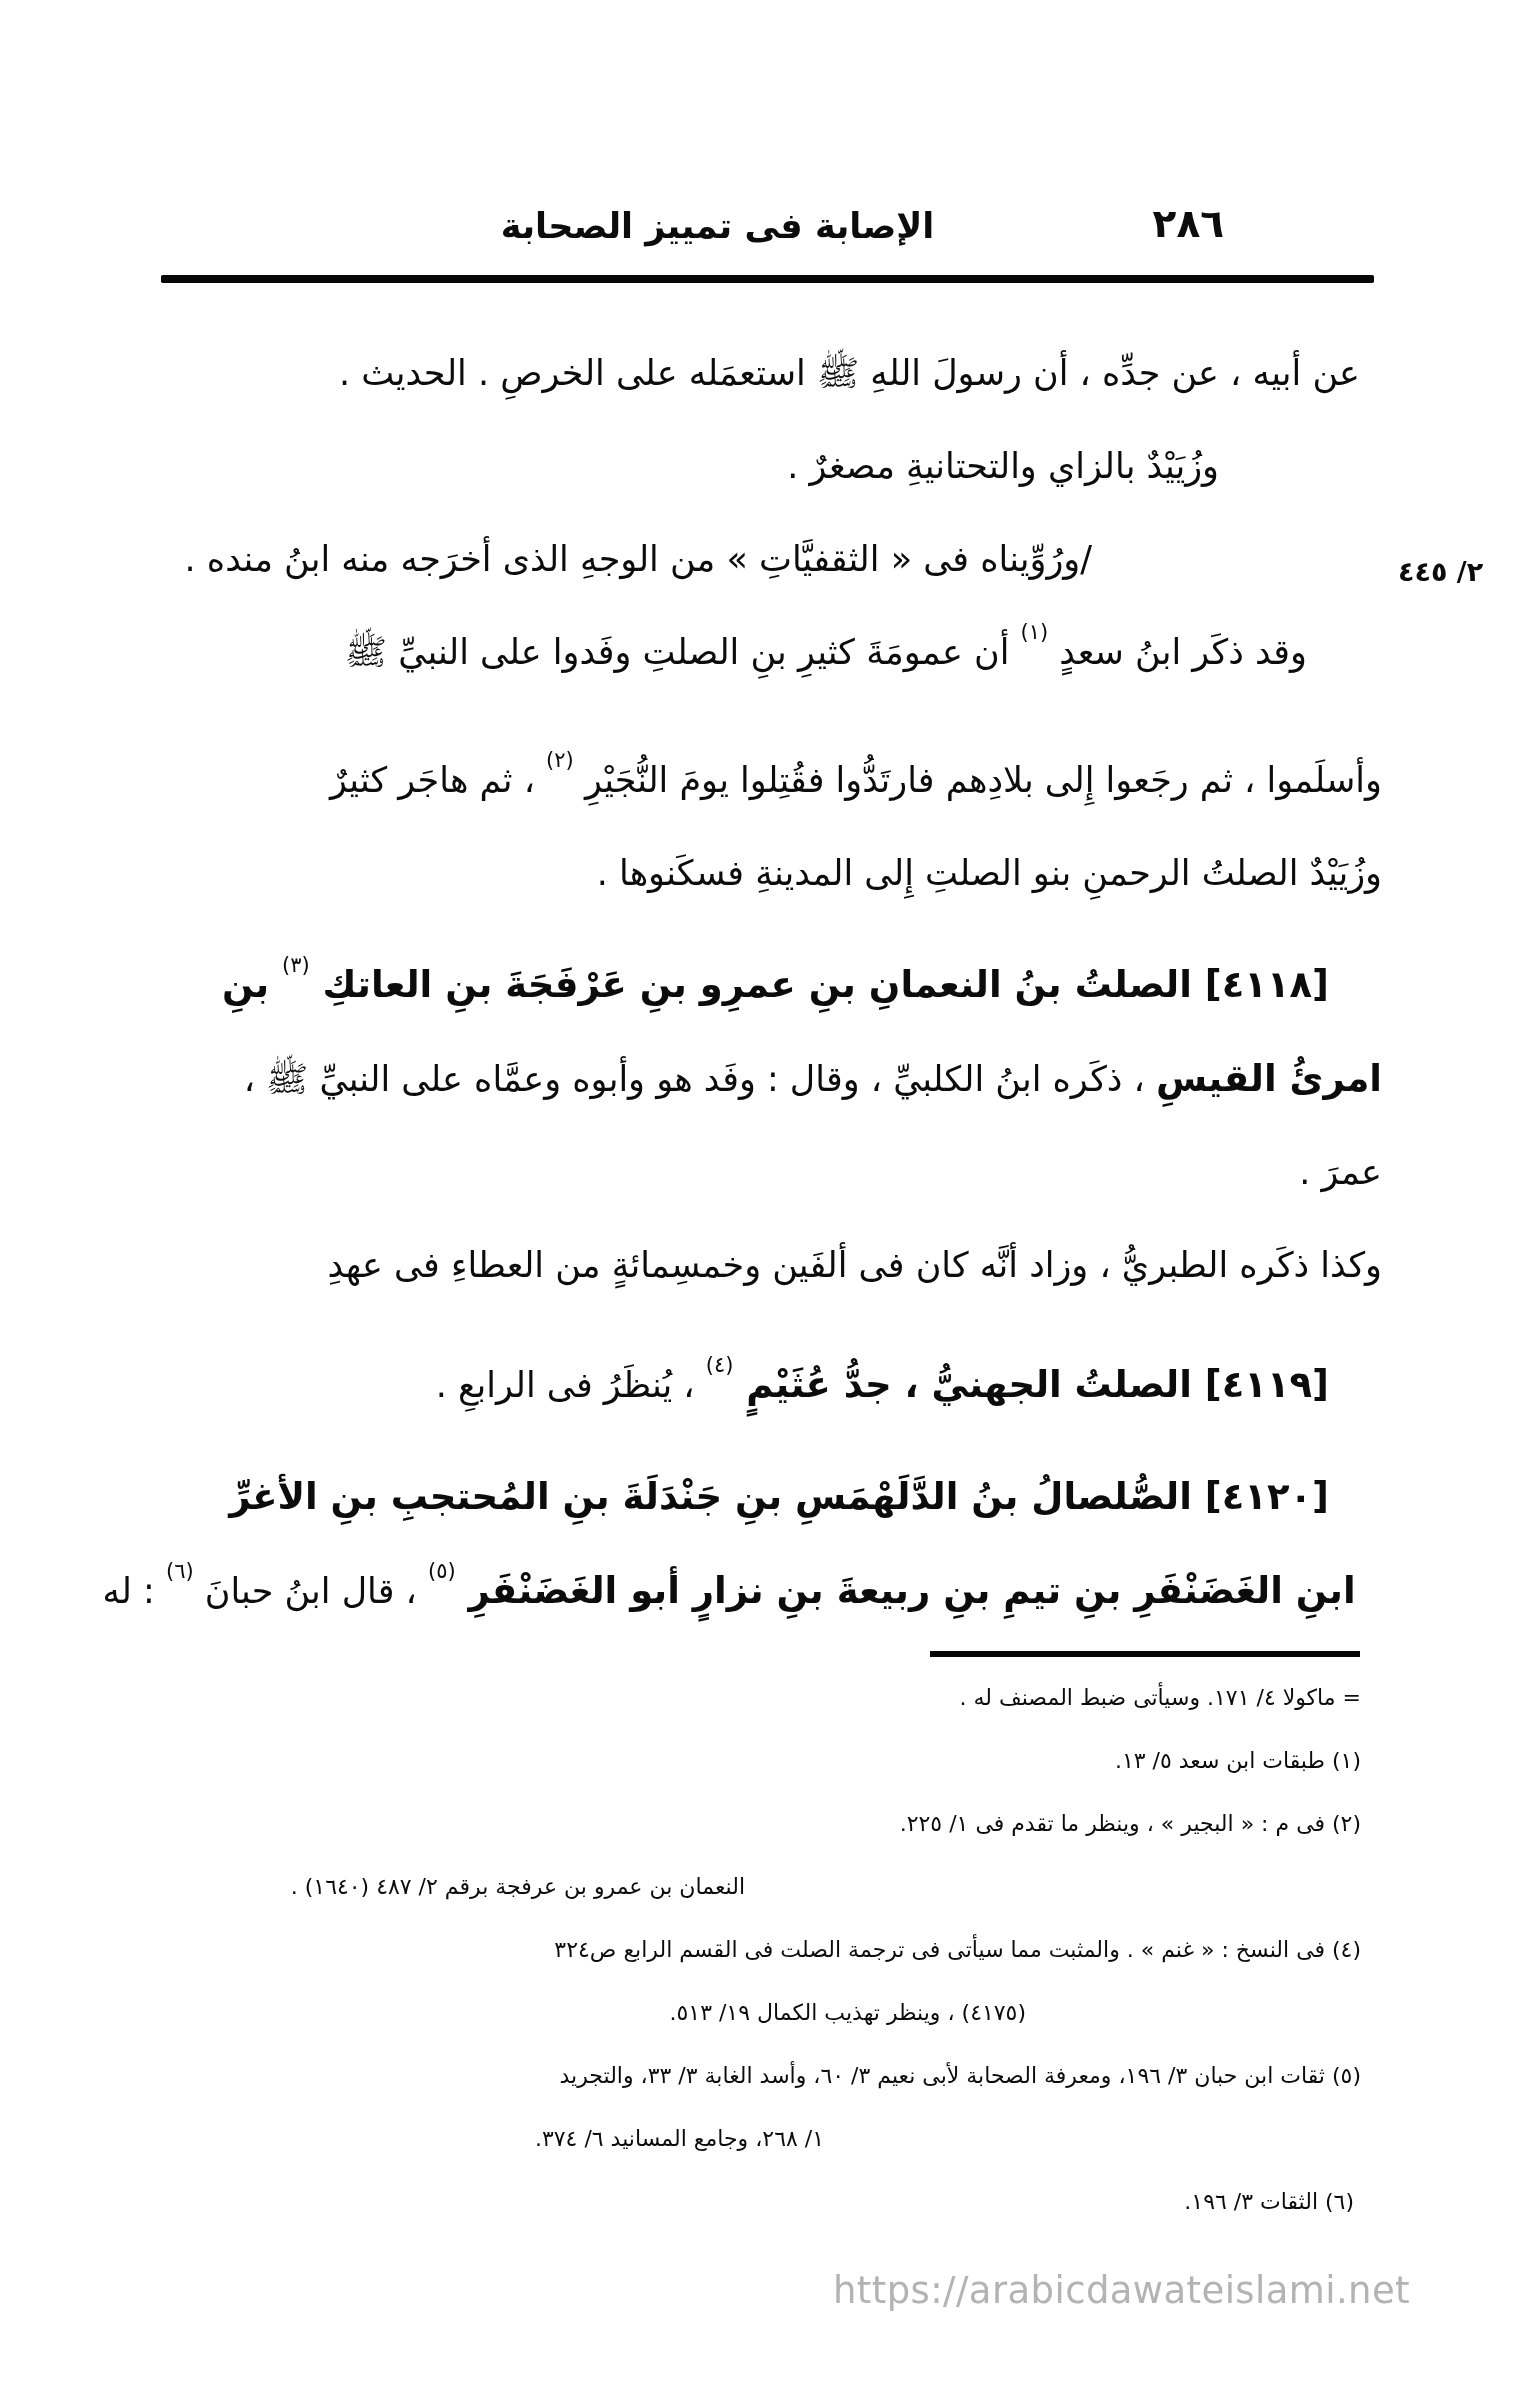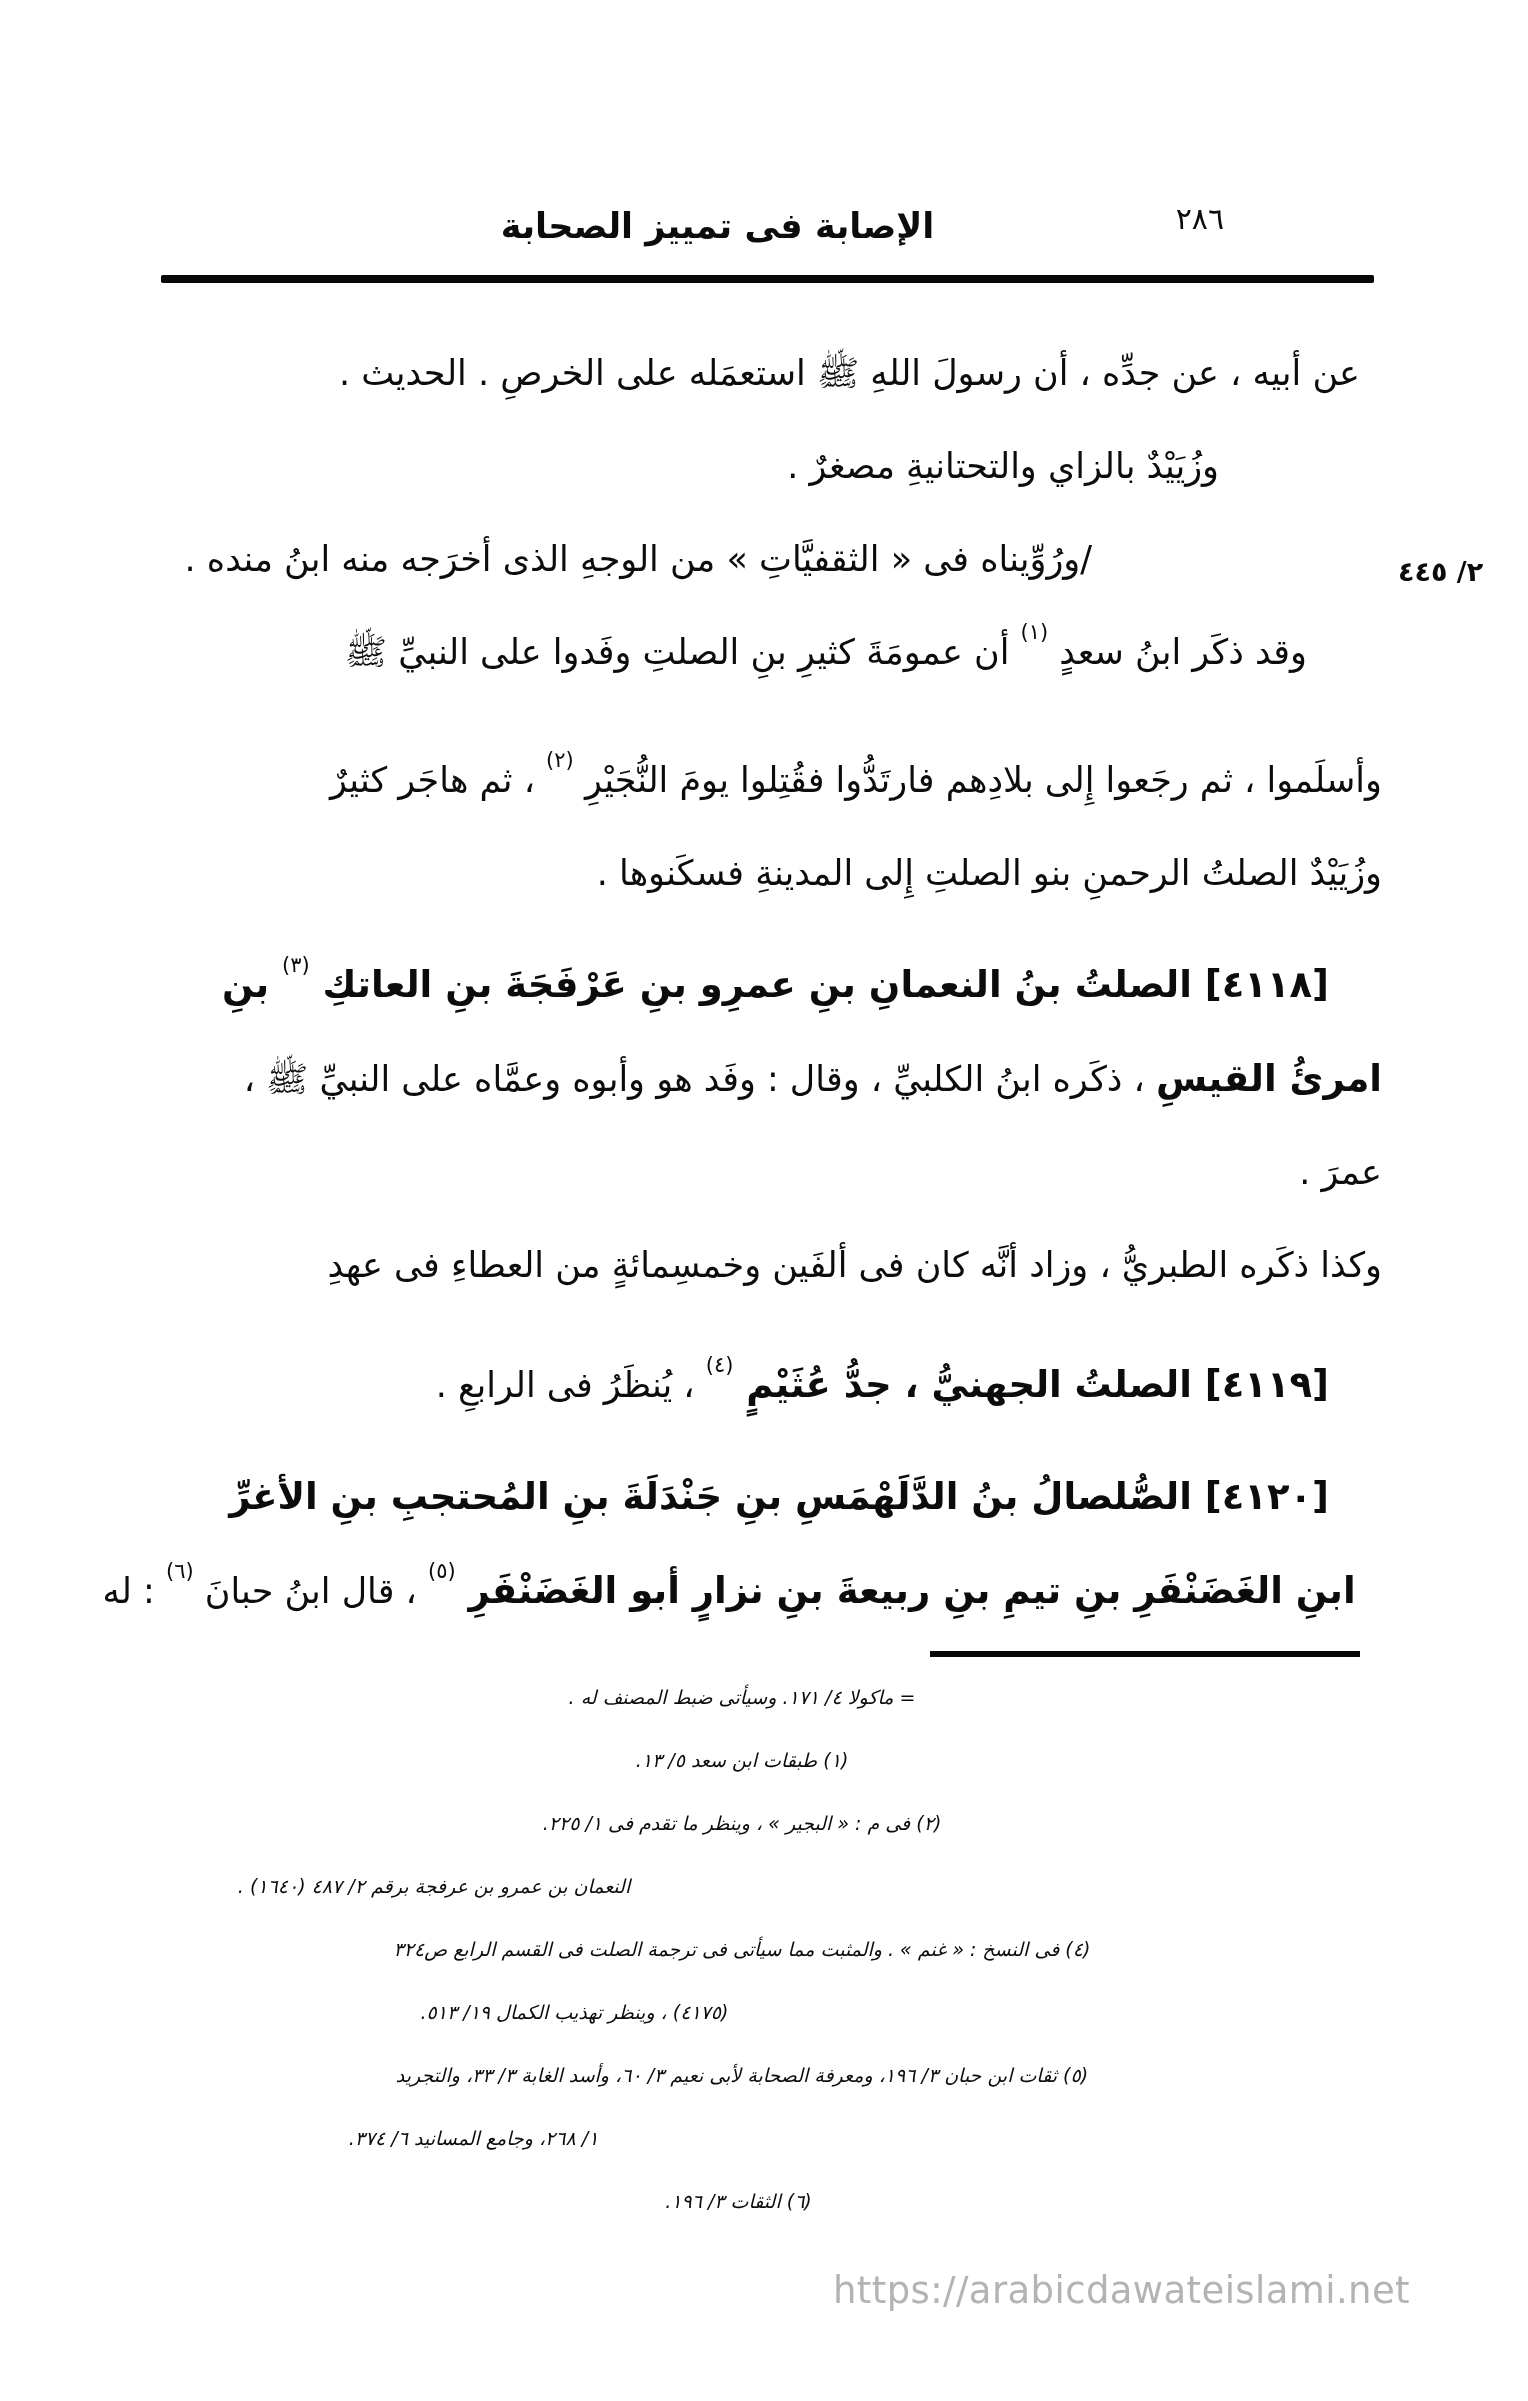--- a/index.html
+++ b/index.html
@@ -3,21 +3,21 @@
 <meta charset="utf-8">
 <style>
   html,body{margin:0;padding:0;background:#e8e8e8;}
   .page{
     position:relative;width:1528px;height:2401px;margin:0 auto;
     background:#ffffff;overflow:hidden;color:#0c0c0c;
     font-family:"DejaVu Sans",sans-serif;
   }
   .pageno{
     position:absolute;top:201px;left:1083px;width:141px;
-    font-size:30px;font-weight:400;direction:rtl;
+    font-size:39px;font-weight:700;direction:rtl;
   }
   .title{
     position:absolute;top:206px;left:405px;width:625px;
     font-size:35px;font-weight:700;text-align:center;direction:rtl;
   }
   .rule{
     position:absolute;top:275px;left:161px;width:1213px;height:8px;
     background:#070707;border-radius:1.8px;
   }
   .margin-note{
@@ -30,21 +30,21 @@
   }
   .body .line{line-height:93px;white-space:nowrap;}
   .body .b{font-weight:700;font-size:37px;}
   .body sup{font-size:21px;line-height:0;vertical-align:25px;}
   .fn-rule{
     position:absolute;top:1651px;left:930px;width:430px;height:6.2px;
     background:#070707;
   }
   .footnotes{
     position:absolute;top:1666px;right:167px;left:123px;
-    direction:rtl;text-align:center;font-size:19px;font-style:italic;
+    direction:rtl;text-align:right;font-size:22px;
   }
   .footnotes .fline{line-height:63px;white-space:nowrap;}
   .watermark{
     position:absolute;top:2269px;left:833px;
     font-size:37px;color:#b3b3b3;direction:ltr;letter-spacing:0.4px;
   }
 </style>
 </head>
 <body>
 

